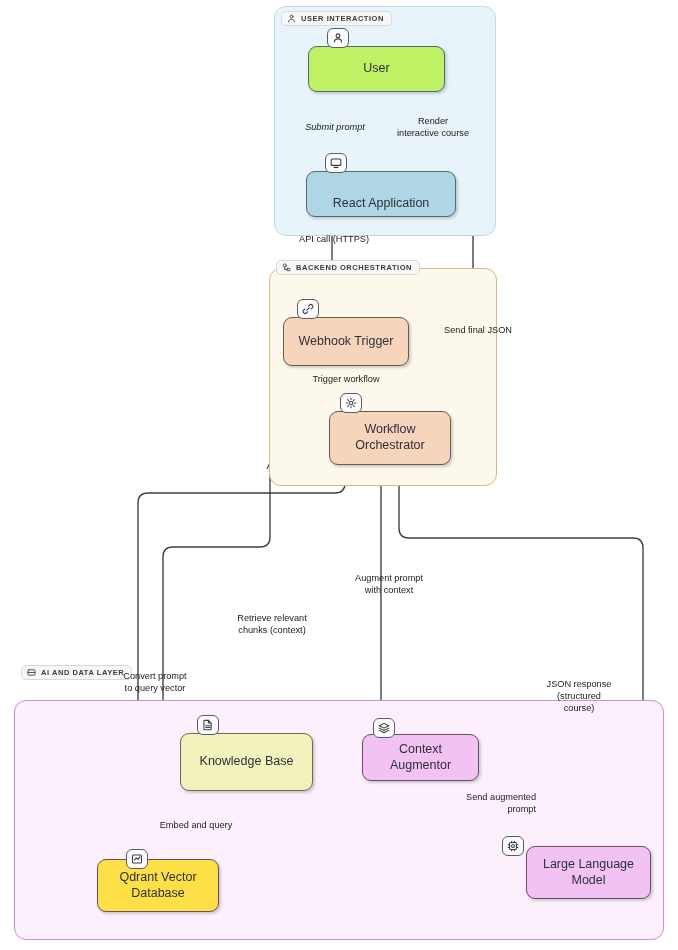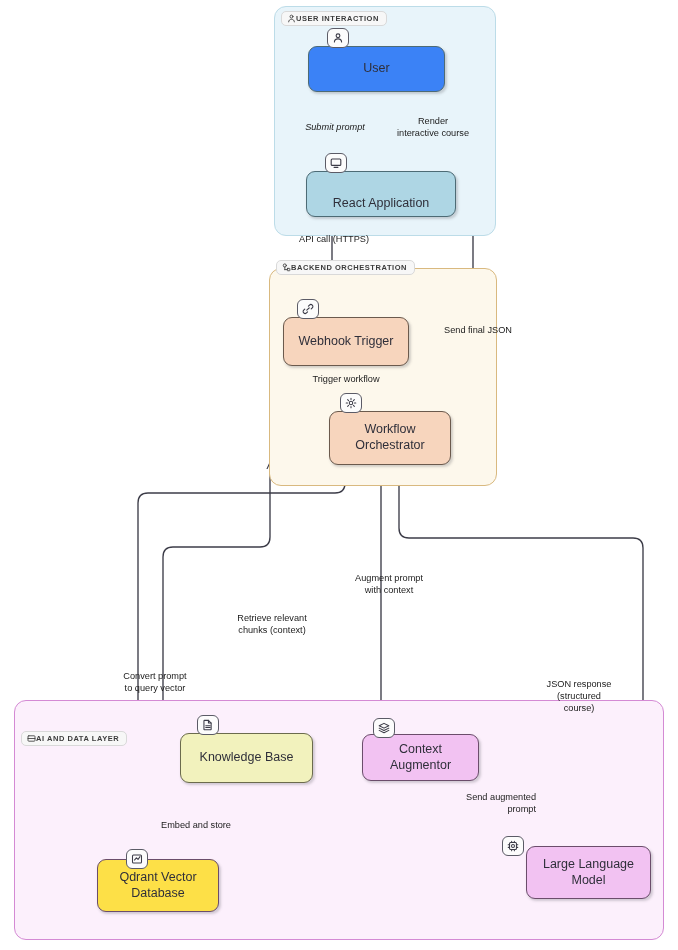--- a/index.html
+++ b/index.html
@@ -28,20 +28,21 @@
   
   .group {
     position: absolute;
     border-radius: 12px;
     box-sizing: border-box;
   }
   .group-label {
     position: absolute;
     display: flex;
     align-items: center;
+    gap: 5px;
     background: #f7f7f7;
     border: 1px solid #d9d9d9;
     border-radius: 5px;
     padding: 2px 7px 2px 5px;
     font-size: 7.5px;
     letter-spacing: 0.55px;
     font-weight: bold;
     color: #3b3b3b;
     white-space: nowrap;
     line-height: 1;
@@ -154,32 +155,32 @@
         <path d="M5 7.2 L5 12"></path>
         <rect x="9.4" y="9.6" width="4.6" height="4.2" rx="0.8"></rect>
         <path d="M5 11.7 L9.4 11.7"></path>
       </svg>
     </span>
     <span>BACKEND ORCHESTRATION</span>
   </div>
 
   <div class="group" style="left:14px; top:700px; width:650px; height:240px;
               background:#fcf0fc; border:1px solid #d48ad4;"></div>
-  <div class="group-label" style="left:21px; top:731px;justify-content:space-between;">
+  <div class="group-label" style="left:21px; top:665px;justify-content:space-between;">
     <span>
       <svg width="9" height="9" viewBox="0 0 16 16" fill="none" stroke="#3b3b3b" stroke-width="1.5" stroke-linecap="round" stroke-linejoin="round">
         <rect x="1.8" y="3.2" width="12.4" height="9.6" rx="1.4"></rect>
         <path d="M1.8 8 L14.2 8"></path>
       </svg>
     </span>
     <span>AI AND DATA LAYER</span>
   </div>
 
   <div class="node" style="left:308px; top:46px; width:137px; height:46px;
-              background:#3b82f6; border:1.6px solid #4d6b75;">
+              background:#bef264; border:1.6px solid #4d6b75;">
     <span>User</span>
   </div>
   <div class="node-icon" style="left:327px; top:28px;">
     <svg width="12" height="12" viewBox="0 0 16 16" fill="none" stroke="#3c3c48" stroke-width="1.5" stroke-linecap="round" stroke-linejoin="round">
       <circle cx="8" cy="5" r="2.5"></circle>
       <path d="M3.2 13.4c0-2.7 2.2-4.3 4.8-4.3s4.8 1.6 4.8 4.3"></path>
     </svg>
   </div>
 
   <div class="node" style="left:306px; top:171px; width:150px; height:46px;
@@ -209,21 +210,21 @@
               background:#f7d5bd; border:1.6px solid #6b5a4d;">
     <span>Workflow Orchestrator</span>
   </div>
   <div class="node-icon" style="left:340px; top:393px;">
     <svg width="12" height="12" viewBox="0 0 16 16" fill="none" stroke="#3c3c48" stroke-width="1.4" stroke-linecap="round" stroke-linejoin="round">
       <circle cx="8" cy="8" r="2.3"></circle>
       <path d="M8 1.6v1.8M8 12.6v1.8M1.6 8h1.8M12.6 8h1.8M3.5 3.5l1.3 1.3M11.2 11.2l1.3 1.3M12.5 3.5l-1.3 1.3M4.8 11.2l-1.3 1.3"></path>
     </svg>
   </div>
 
-  <div class="node" style="left:180px; top:733px; width:133px; height:50px;
+  <div class="node" style="left:180px; top:733px; width:133px; height:58px;
               background:#f2f2bd; border:1.6px solid #6b6b4d;">
     <span>Knowledge Base</span>
   </div>
   <div class="node-icon" style="left:197px; top:715px;">
     <svg width="12" height="12" viewBox="0 0 16 16" fill="none" stroke="#3c3c48" stroke-width="1.4" stroke-linecap="round" stroke-linejoin="round">
       <path d="M3.4 1.8h5.2l3.6 3.6v8.2a0.8 0.8 0 0 1-0.8 0.8H3.4a0.8 0.8 0 0 1-0.8-0.8V2.6a0.8 0.8 0 0 1 0.8-0.8z"></path>
       <path d="M8.6 1.8v3.6h3.6"></path>
       <path d="M5 9h6M5 11.4h6"></path>
     </svg>
   </div>
@@ -280,19 +281,19 @@
   <div class="elabel" style="left:212px; top:613px; width:120px;">Retrieve relevant
 chunks (context)</div>
 
   <div class="elabel" style="left:330px; top:573px; width:118px;">Augment prompt
 with context</div>
 
   <div class="elabel" style="left:523px; top:679px; width:112px;">JSON response
 (structured
 course)</div>
 
-  <div class="elabel" style="left:144px; top:820px; width:104px;">Embed and store</div>
+  <div class="elabel" style="left:144px; top:820px; width:104px;">Embed and query</div>
 
 
   <div class="elabel" style="left:424px; top:792px; width:112px;text-align:right;">Send augmented
 prompt</div>
 
 </div>
 
 </body></html>

